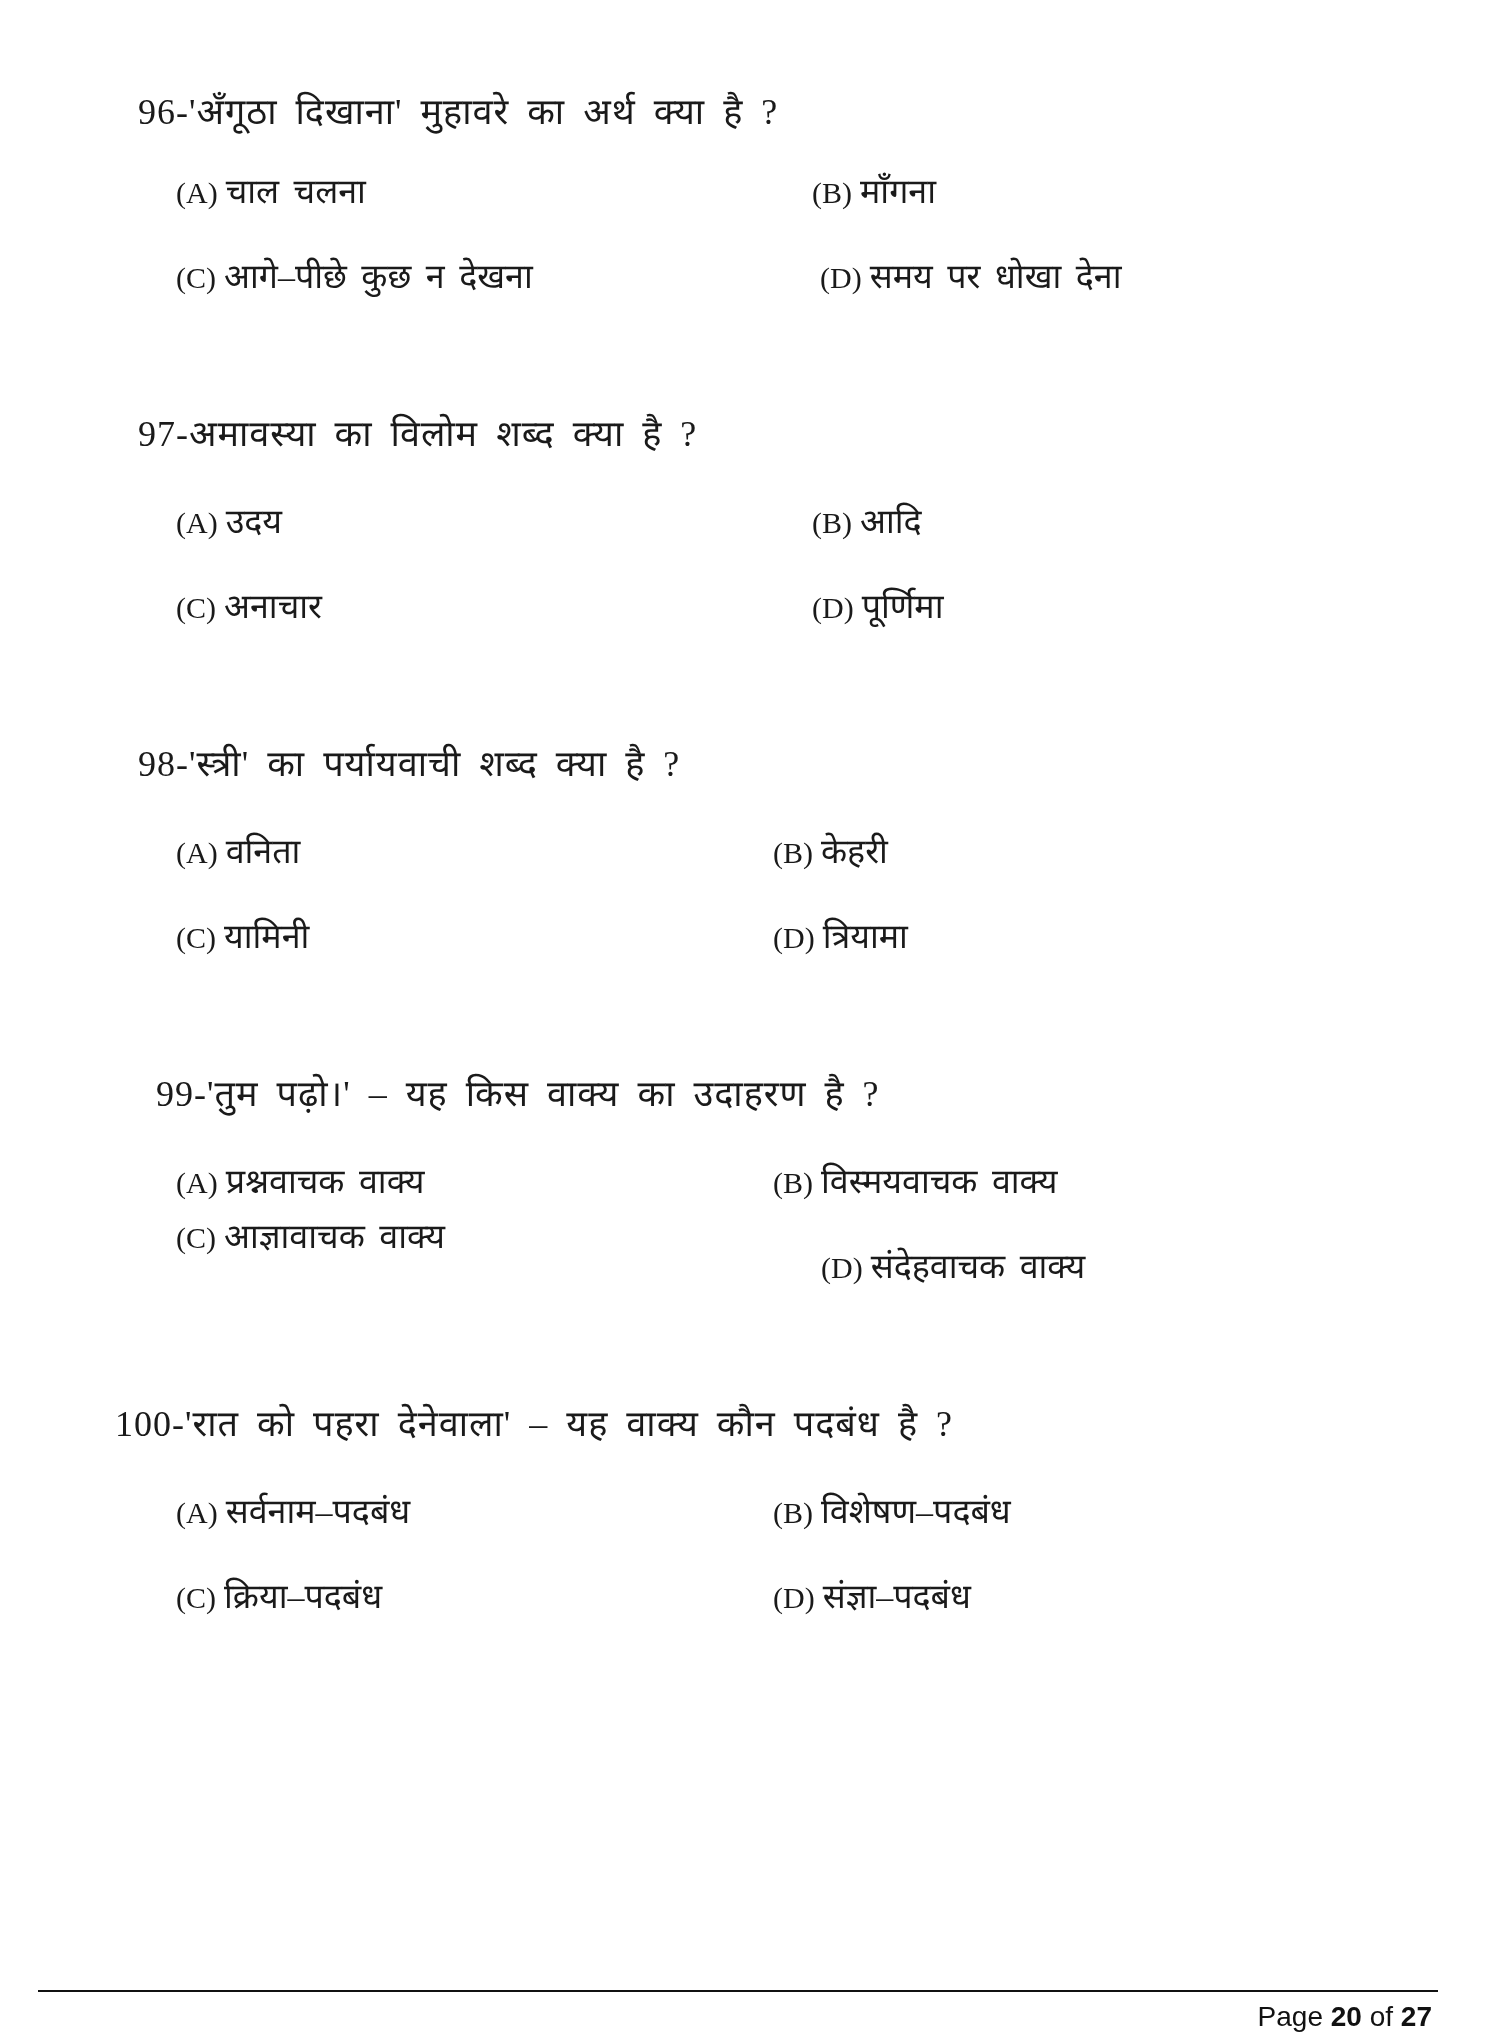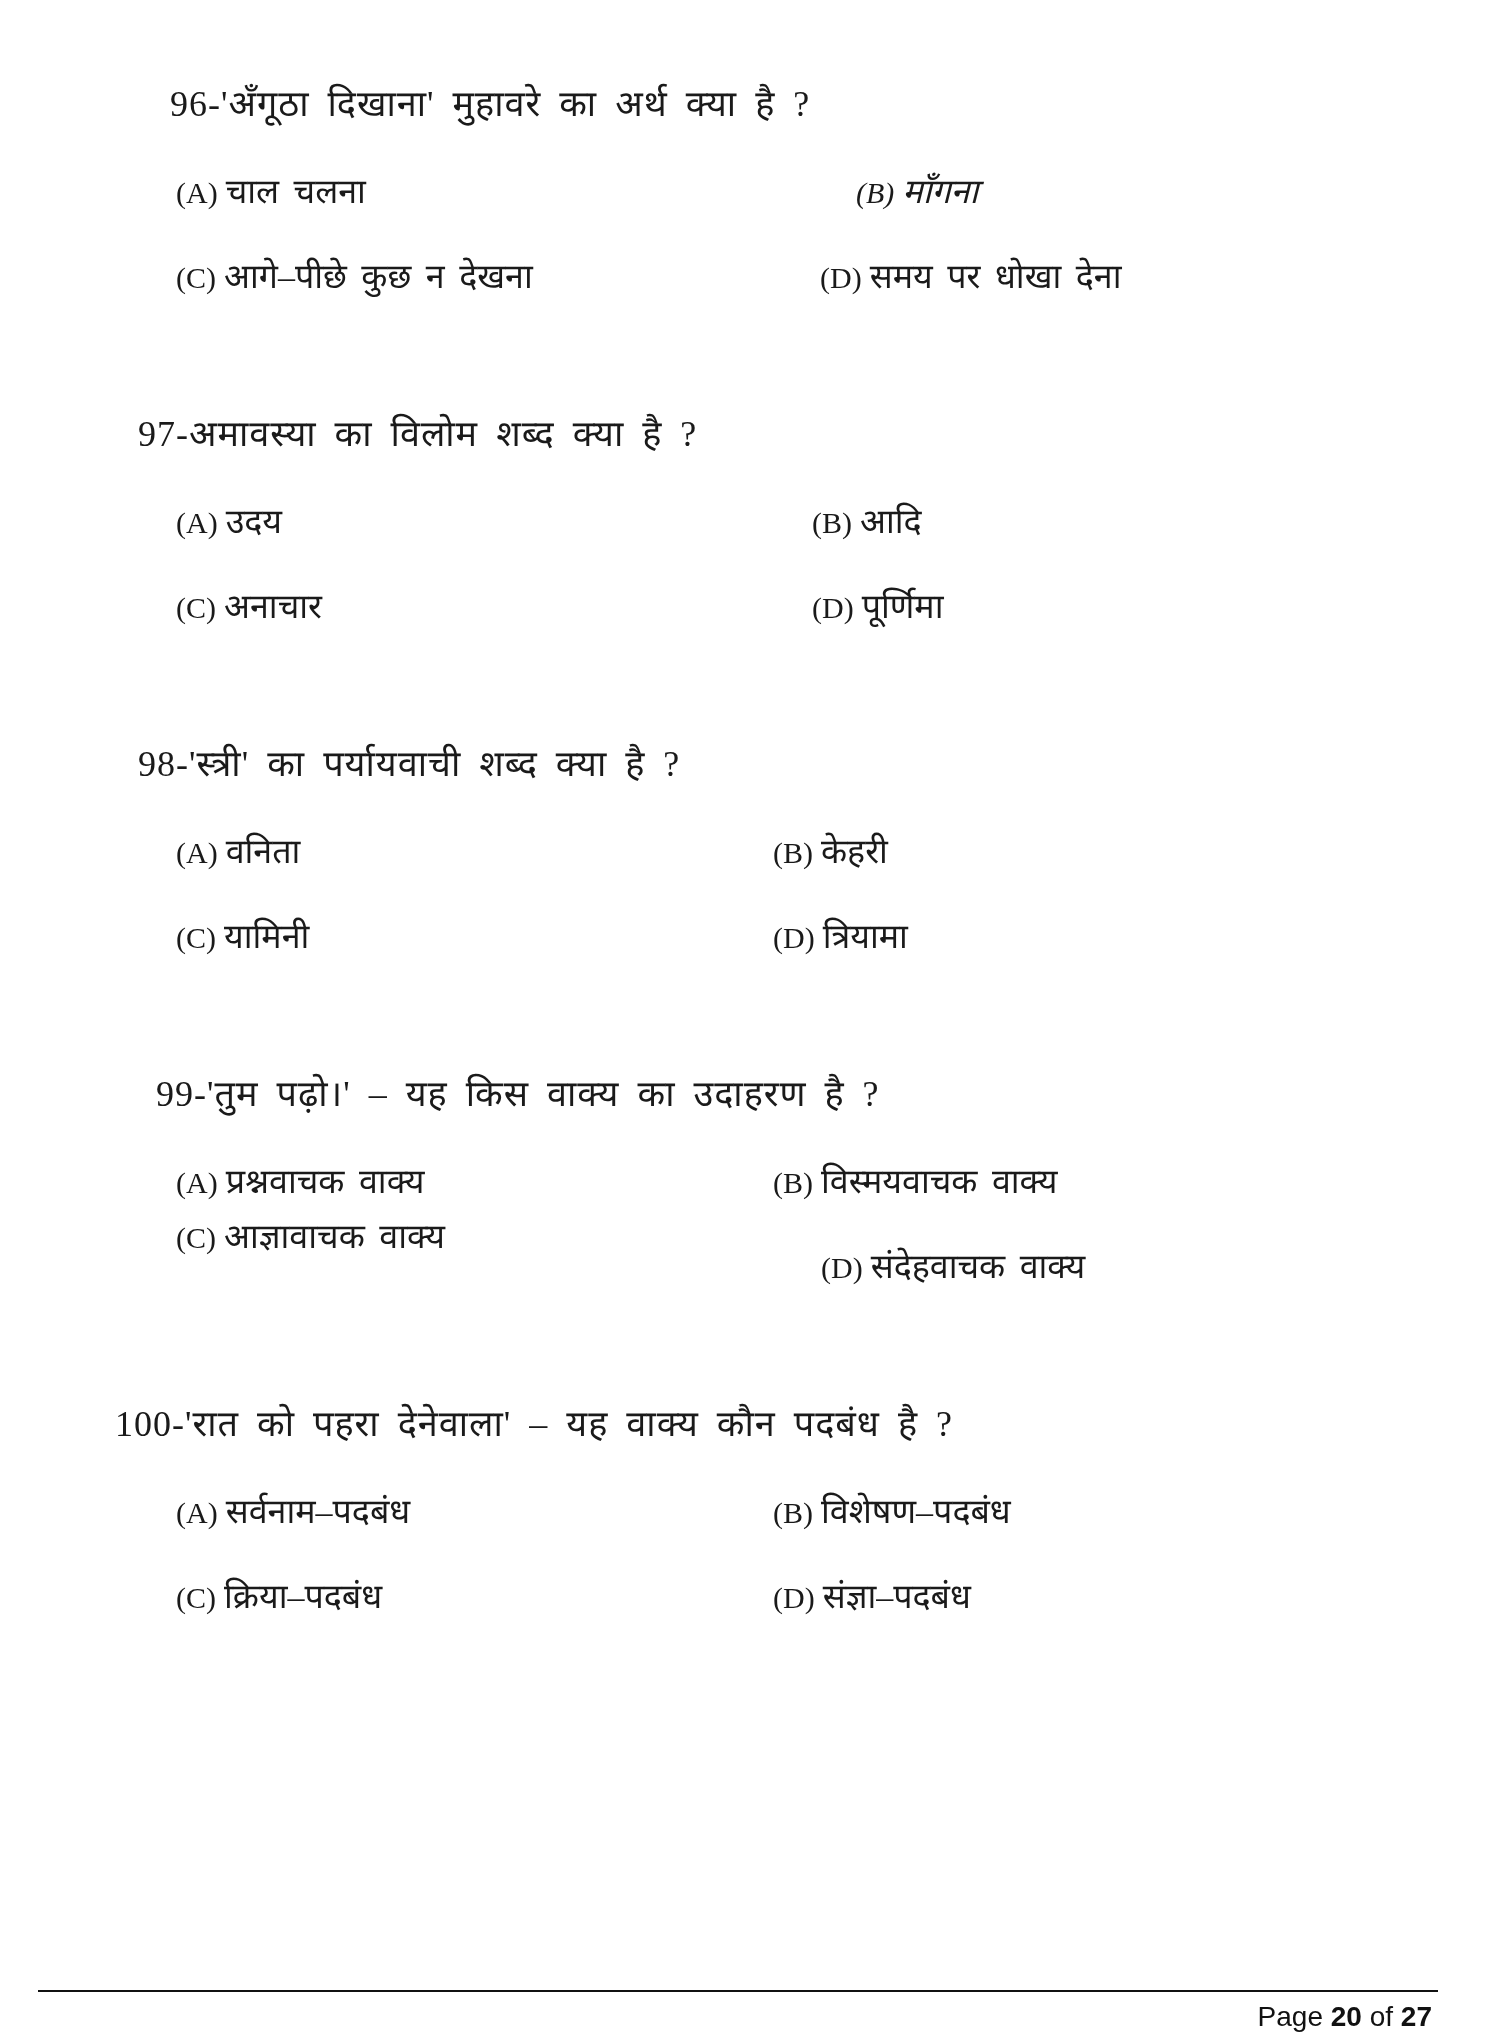--- a/index.html
+++ b/index.html
@@ -57,27 +57,27 @@
       white-space: nowrap;
     }
     .page-num b {
       font-weight: bold;
     }
   </style>
 </head>
 <body>
 
 <div class="question" style="top:0;">
-  <div class="q-text" style="left:138px; top:78px;margin-left:32px;">
+  <div class="q-text" style="left:138px; top:86px;">
     <span>96-</span><span>'अँगूठा दिखाना' मुहावरे का अर्थ क्या है ?</span>
   </div>
   <div class="opt" style="left:176px; top:167px;">
     <span class="letter">(A)</span><span>चाल चलना</span>
   </div>
-  <div class="opt" style="left:856px; top:167px;font-style:italic;">
+  <div class="opt" style="left:812px; top:167px;">
     <span class="letter">(B)</span><span>माँगना</span>
   </div>
   <div class="opt" style="left:176px; top:252px;">
     <span class="letter">(C)</span><span>आगे–पीछे कुछ न देखना</span>
   </div>
   <div class="opt" style="left:820px; top:252px;">
     <span class="letter">(D)</span><span>समय पर धोखा देना</span>
   </div>
 </div>
 

